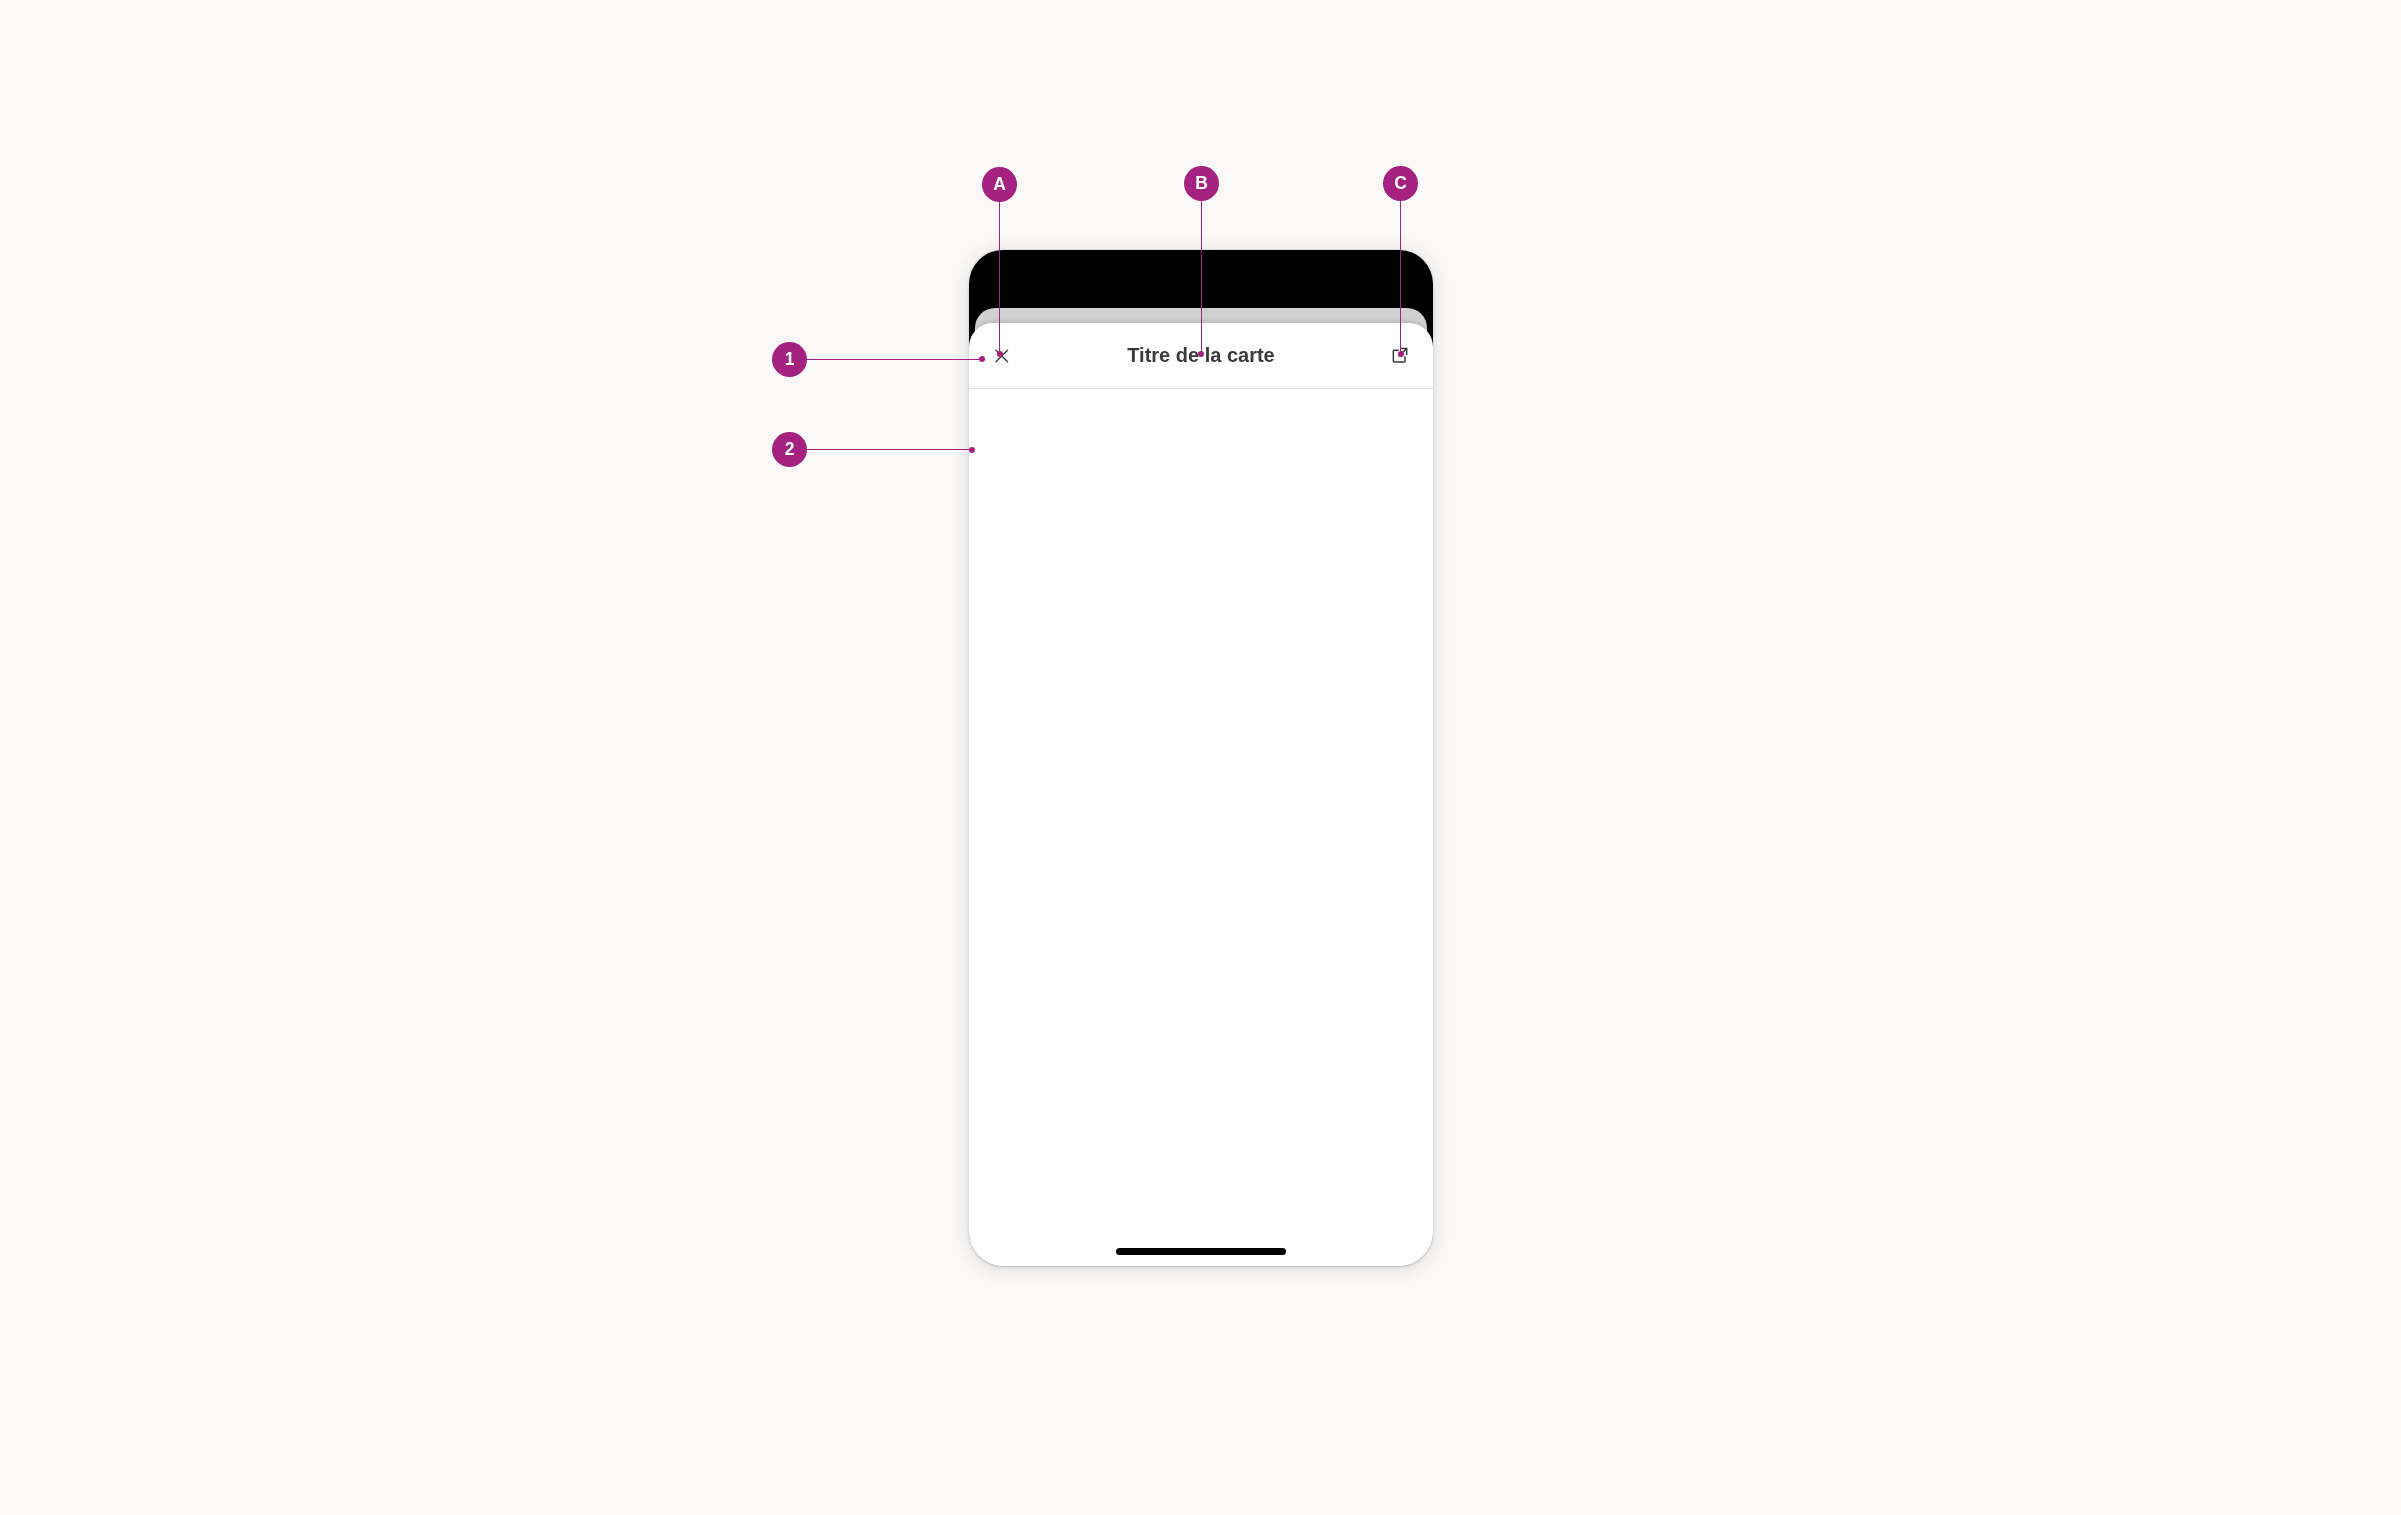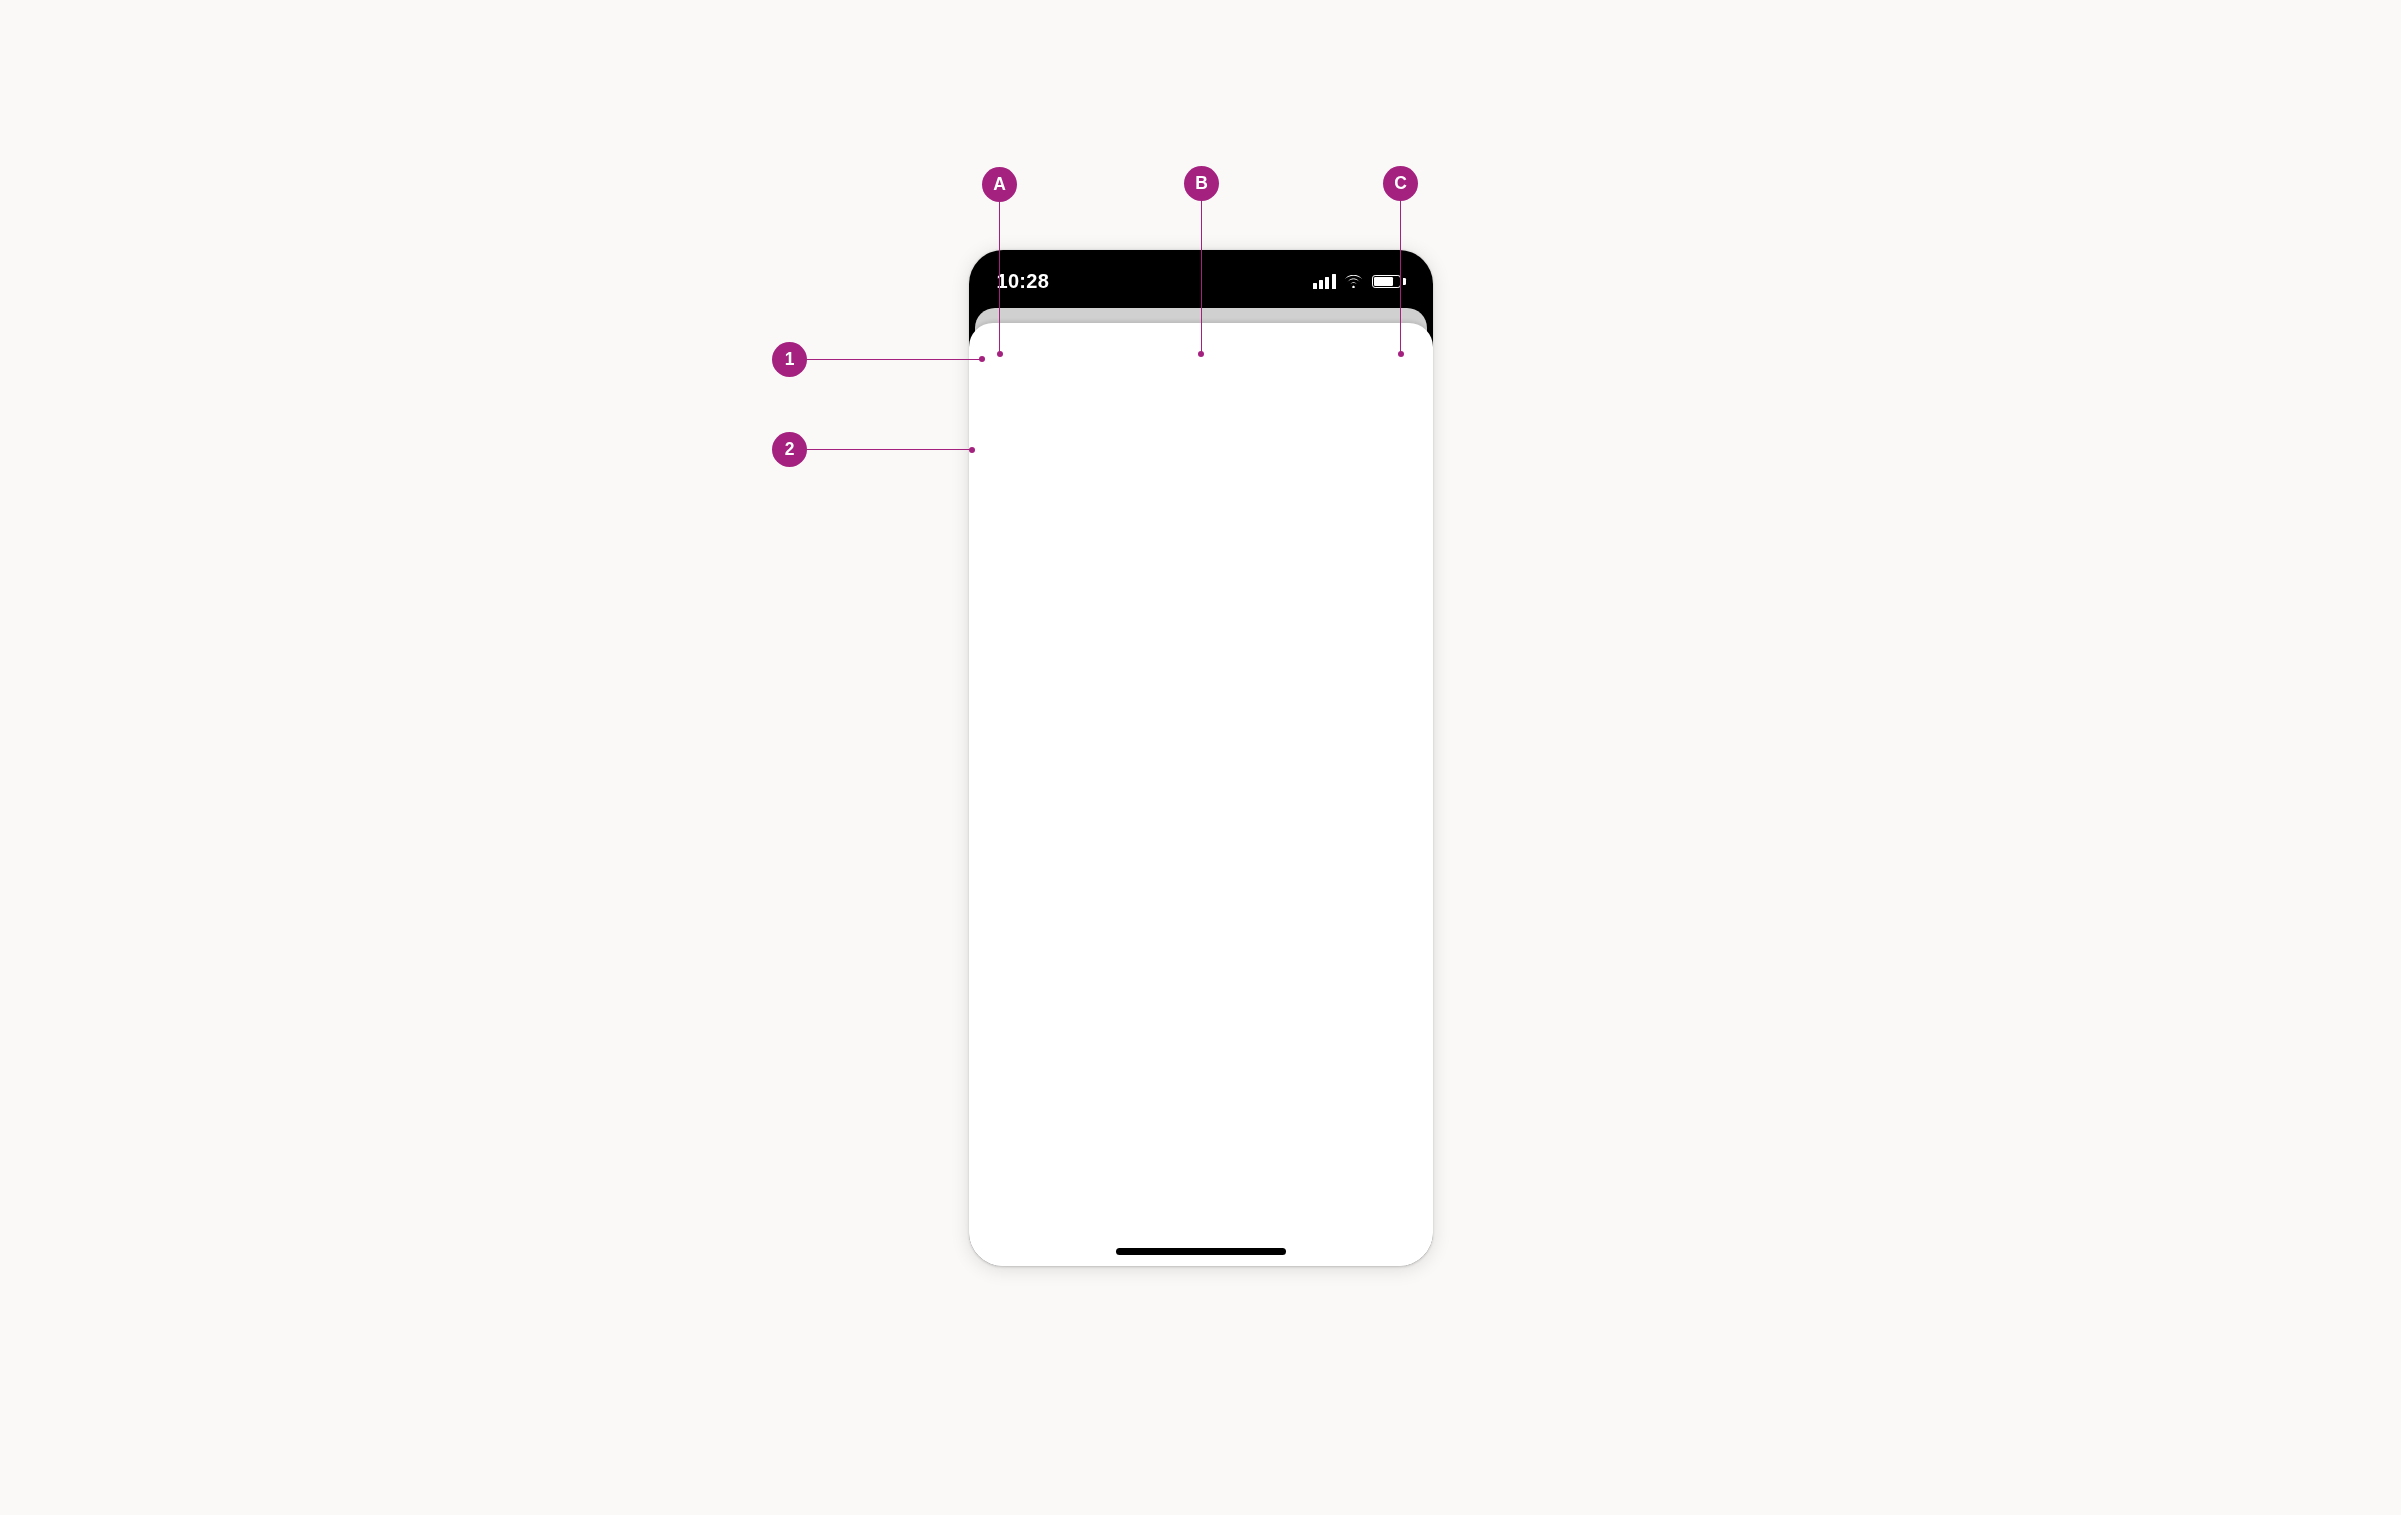--- a/index.html
+++ b/index.html
@@ -207,44 +207,39 @@
   <div class="callout-dot" style="left:979px;top:356px;"></div>
 
   <div class="callout-badge" style="left:772px;top:432px;">
     <span>2</span>
   </div>
   <div class="callout-line-h" style="left:807px;top:449px;width:165px;"></div>
   <div class="callout-dot" style="left:969px;top:447px;"></div>
 
   <div class="phone">
 
-    <div class="statusbar">
-      <div class="time">10:28</div>
-      <div class="right">
-        <div class="sig-bars">
-          <span></span>
-            <span></span>
-            <span></span>
-            <span></span>
+
+    <div class="under-sheet"></div>
+
+    <div class="card">
+      <div class="card-header">
+        <div class="close-btn">
+          <svg viewBox="0 0 24 24">
+            <path d="M4 4 L20 20 M20 4 L4 20" stroke="#3b3a39" stroke-width="1.8" stroke-linecap="round" fill="none"></path>
+          </svg>
         </div>
-        <svg class="wifi" viewBox="0 0 24 18">
-          <path d="M12 17.5c-.9 0-1.7-.8-1.7-1.7s.8-1.7 1.7-1.7 1.7.8 1.7 1.7-.8 1.7-1.7 1.7zm-4.6-5.2l1.8-1.8c1.6-1.6 4.1-1.6 5.7 0l1.8 1.8c-2.6-2.6-6.7-2.6-9.3 0zm-3.4-3.4l1.8-1.8c3.4-3.4 9-3.4 12.4 0l1.8 1.8c-4.4-4.4-11.6-4.4-16 0zM.5 5.4l1.8-1.8C7.6-1.7 16.4-1.7 21.7 3.6l1.8 1.8C17.4-.7 6.6-.7.5 5.4z" fill="#fff"></path>
-        </svg>
-        <div class="battery">
-          <div class="body">
-              <div class="fill"></div>
-            </div>
-          <div class="tip"></div>
+        <div class="card-title">Titre de la carte</div>
+        <div class="action-btn">
+          <svg viewBox="0 0 24 24">
+            <path d="M13 4h7v7" stroke="#3b3a39" stroke-width="1.8" fill="none" stroke-linecap="round" stroke-linejoin="round"></path>
+            <path d="M20 4 L11 13" stroke="#3b3a39" stroke-width="1.8" fill="none" stroke-linecap="round"></path>
+            <path d="M18 14v5a1 1 0 0 1-1 1H5a1 1 0 0 1-1-1V7a1 1 0 0 1 1-1h5" stroke="#3b3a39" stroke-width="1.8" fill="none" stroke-linecap="round" stroke-linejoin="round"></path>
+          </svg>
         </div>
       </div>
-    </div>
-
-    <div class="under-sheet"></div>
-
-    <div class="card">
       <div class="card-body"></div>
     </div>
 
     <div class="home-indicator"></div>
   </div>
 
 </div>
 
 
 </body></html>

